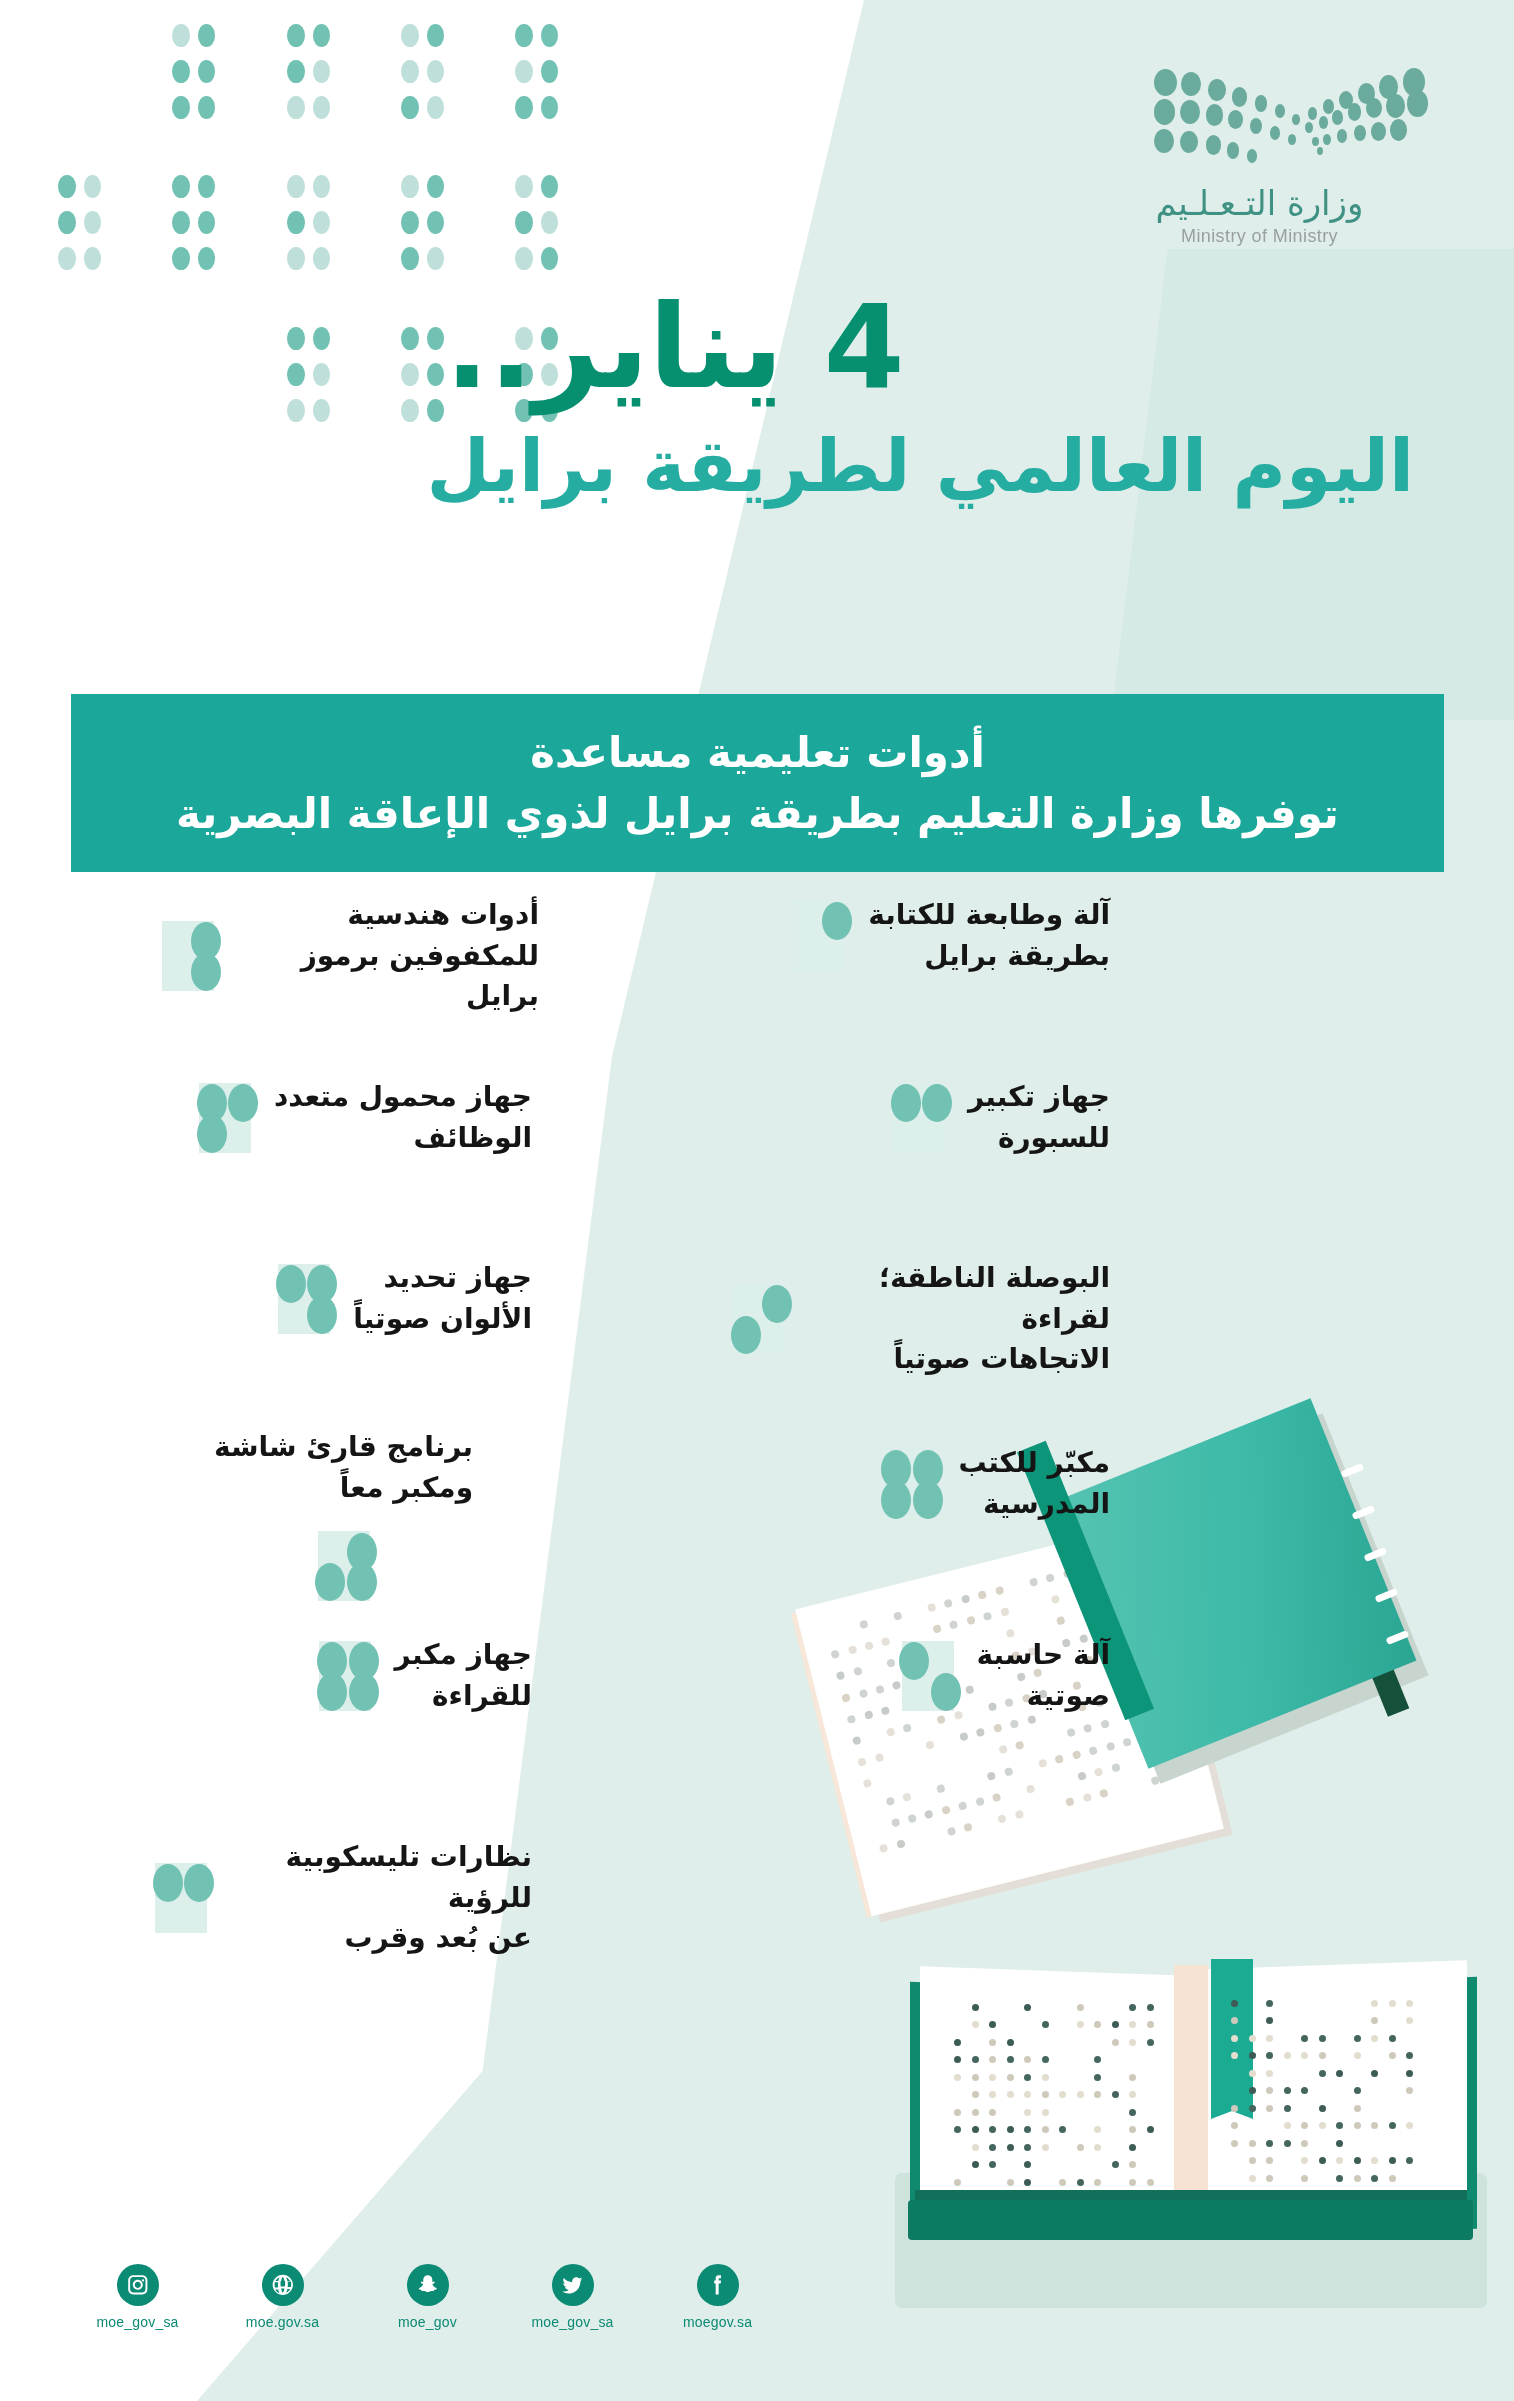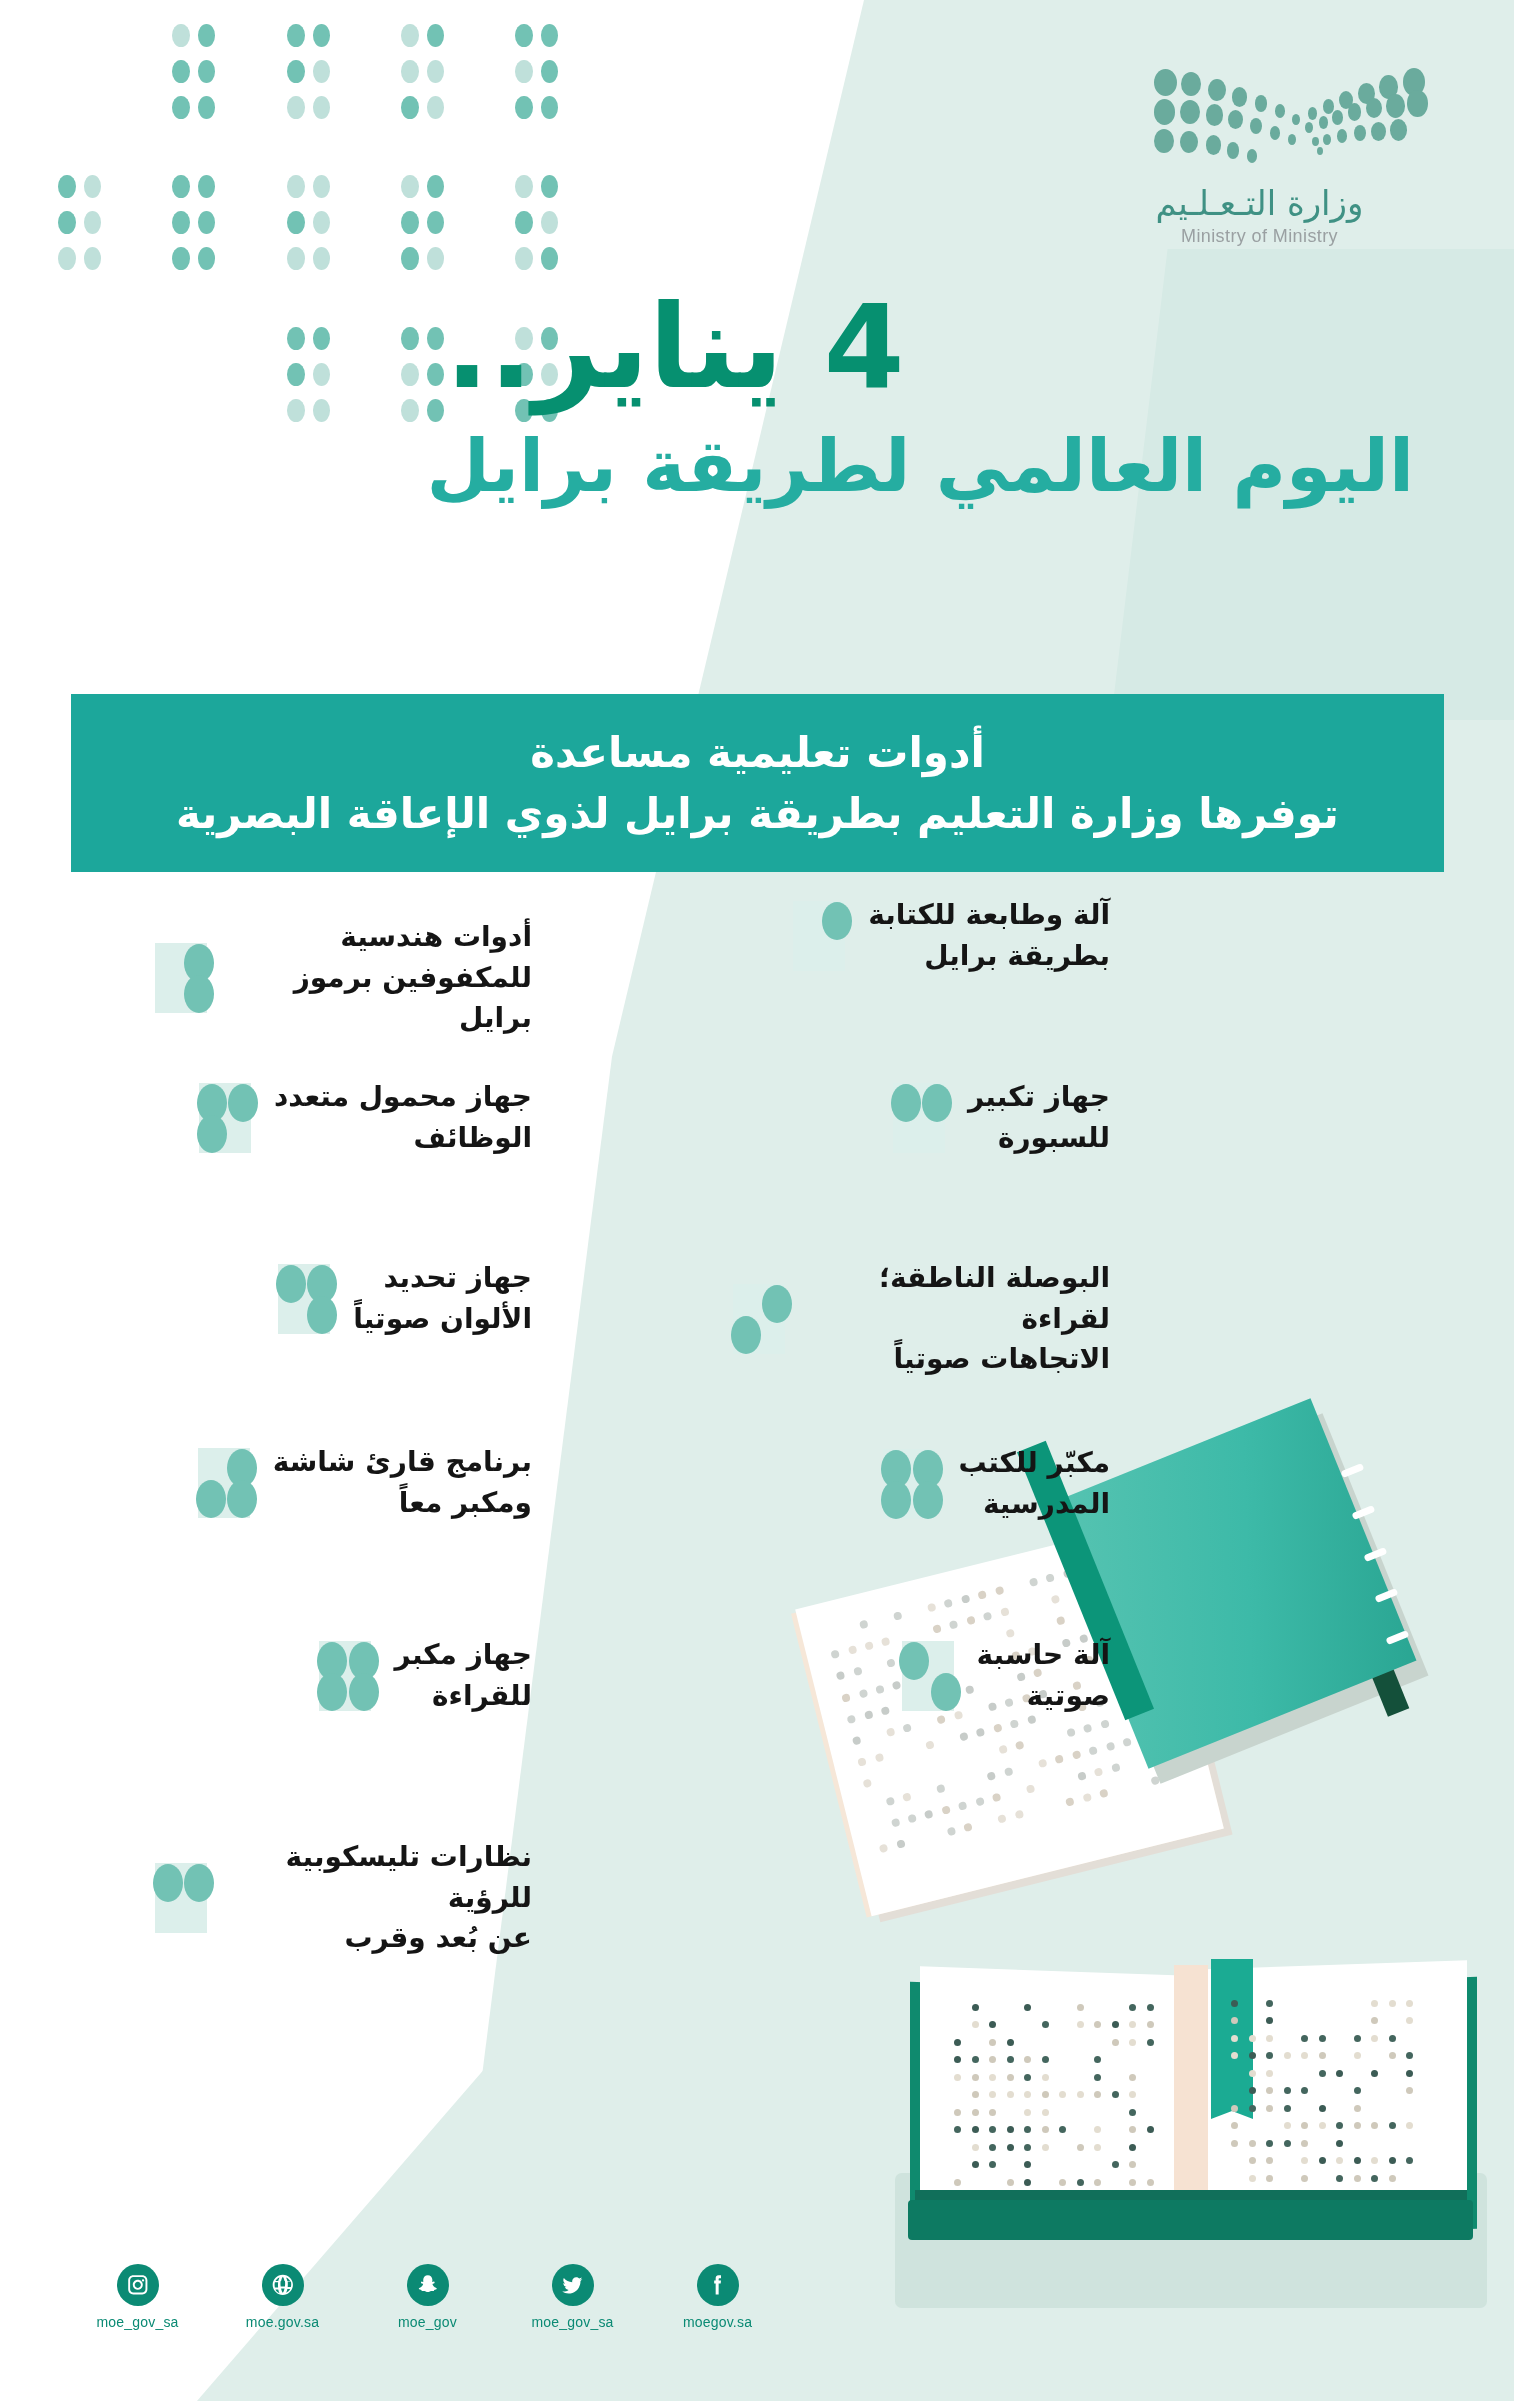--- a/index.html
+++ b/index.html
@@ -306,21 +306,21 @@
   </div>
 
   <div class="items" id="items" style="height: 1090px;">
       <div class="item" style="top: 0px; left: 733px; width: 377px;">
         <div class="item-text">آلة وطابعة للكتابة
 بطريقة برايل</div>
         <div class="item-cell">
           <i style="left: 56%; top: 2%;"></i>
         </div>
       </div>
-      <div class="item" style="top: 0px; left: 155px; width: 377px; margin-top: 22px;">
+      <div class="item" style="top: 0px; left: 162px; width: 377px;">
         <div class="item-text">أدوات هندسية
 للمكفوفين برموز برايل</div>
         <div class="item-cell">
           <i style="left: 56%; top: 2%;"></i>
           <i style="left: 56%; top: 46%;"></i>
         </div>
       </div>
       <div class="item" style="top: 182px; left: 733px; width: 377px;">
         <div class="item-text">جهاز تكبير
 للسبورة</div>
@@ -358,21 +358,21 @@
       <div class="item" style="top: 548px; left: 733px; width: 377px;">
         <div class="item-text">مكبّر للكتب
 المدرسية</div>
         <div class="item-cell">
           <i style="left: 56%; top: 2%;"></i>
           <i style="left: 56%; top: 46%;"></i>
           <i style="left: -4%; top: 2%;"></i>
           <i style="left: -4%; top: 46%;"></i>
         </div>
       </div>
-      <div class="item" style="top: 547px; left: 155px; width: 377px;">
+      <div class="item" style="top: 532px; left: 155px; width: 377px; flex-direction: column;">
         <div class="item-text">برنامج قارئ شاشة
 ومكبر معاً</div>
         <div class="item-cell">
           <i style="left: 56%; top: 2%;"></i>
           <i style="left: 56%; top: 46%;"></i>
           <i style="left: -4%; top: 46%;"></i>
         </div>
       </div>
       <div class="item" style="top: 740px; left: 733px; width: 377px;">
         <div class="item-text">آلة حاسبة

